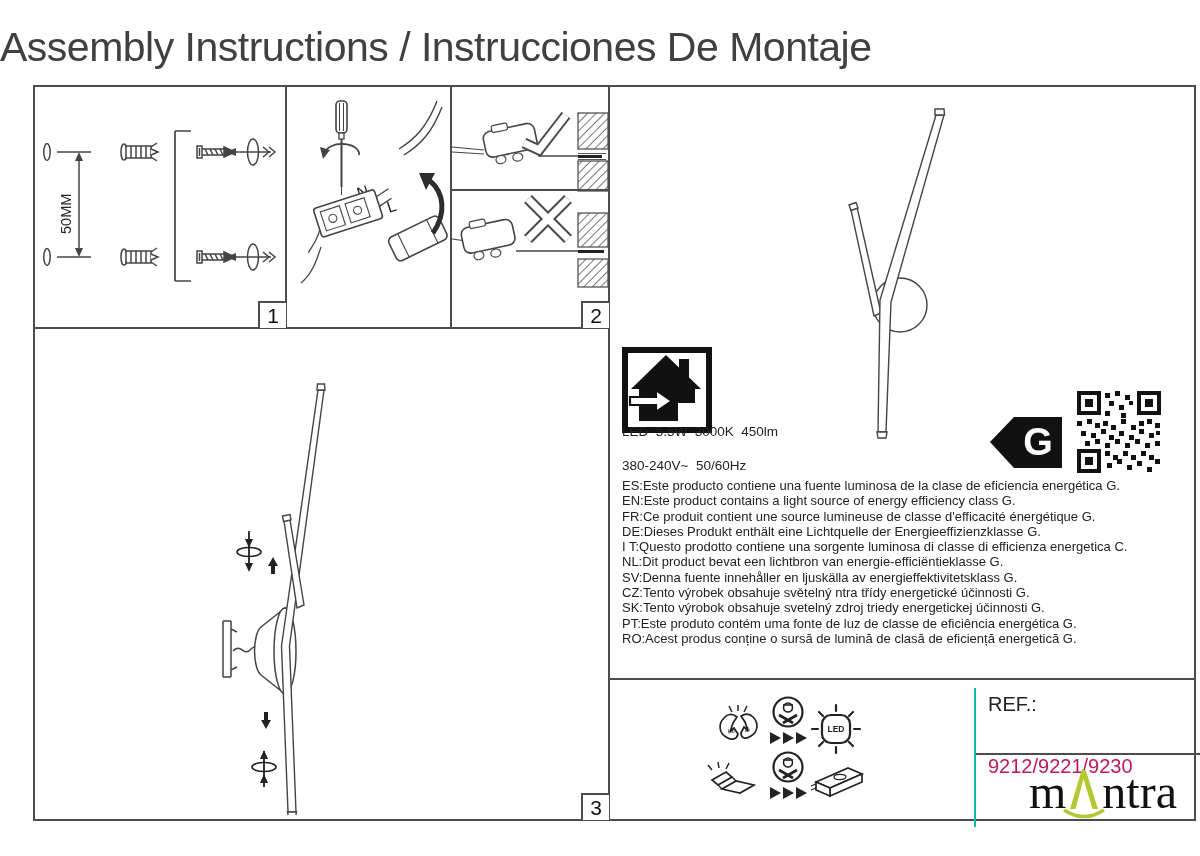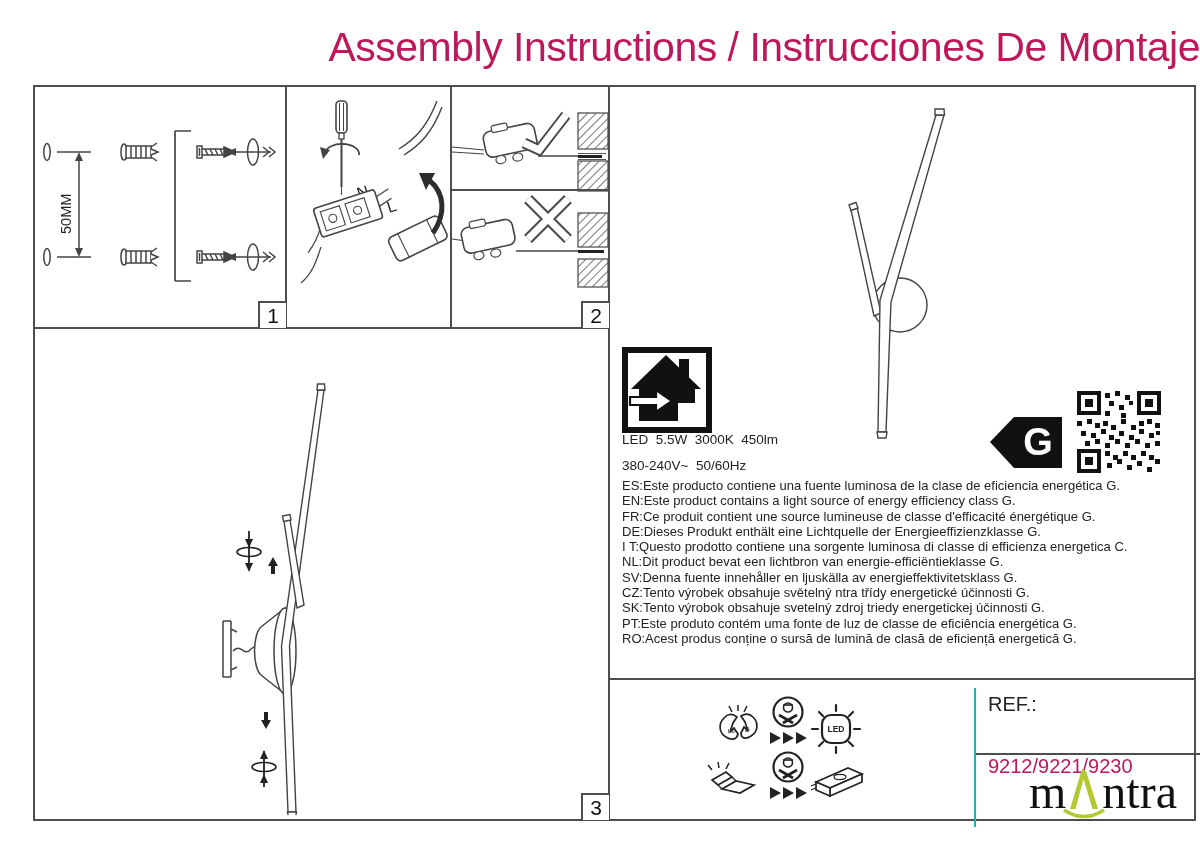--- a/index.html
+++ b/index.html
@@ -1,27 +1,27 @@
 <!DOCTYPE html>
 <html><head>
 <meta charset="utf-8">
 <style>
   html,body{margin:0;padding:0;background:#fff;}
   body{width:1200px;height:856px;position:relative;font-family:"Liberation Sans",sans-serif;color:#1c1c1c;overflow:hidden;}
-  .title{position:absolute;top:24px;left:0;width:100%;text-align:right;font-size:41px;color:#be185d;letter-spacing:-0.5px;white-space:nowrap;}
+  .title{position:absolute;top:24px;left:0;width:100%;text-align:left;font-size:41px;color:#404040;letter-spacing:-0.5px;white-space:nowrap;}
   .frame{position:absolute;left:33px;top:85px;width:1163px;height:736px;border:2px solid #4d4d4d;box-sizing:border-box;}
   .panel{position:absolute;box-sizing:border-box;}
   .p1{left:0;top:0;width:252px;height:242px;border-right:2px solid #4d4d4d;border-bottom:2px solid #4d4d4d;}
   .pmid{left:252px;top:0;width:165px;height:242px;border-right:2px solid #4d4d4d;border-bottom:2px solid #4d4d4d;}
   .p2{left:417px;top:0;width:158px;height:242px;border-right:2px solid #4d4d4d;border-bottom:2px solid #4d4d4d;}
   .p3{left:0;top:242px;width:575px;height:490px;border-right:2px solid #4d4d4d;}
   .rightPanel{left:575px;top:0;width:584px;height:732px;}
   .numBox{position:absolute;right:-1px;bottom:-1px;width:28px;height:27px;border-left:2px solid #4d4d4d;border-top:2px solid #4d4d4d;display:flex;align-items:center;justify-content:center;font-size:21px;color:#111;background:#fff;box-sizing:border-box;}
   .spec{position:absolute;left:12px;font-size:13.5px;color:#222;white-space:pre;}
-  .spec1{top:345px;text-align:right;}
+  .spec1{top:337px;text-align:right;}
   .spec2{top:371px;}
   .langs{position:absolute;left:12px;top:391px;width:560px;}
   .langs div{font-size:13px;line-height:15.3px;color:#222;white-space:nowrap;}
   .footerRow{position:absolute;left:0;top:591px;width:584px;height:141px;border-top:2px solid #4d4d4d;box-sizing:border-box;}
   .refCell{position:absolute;left:364px;top:8px;width:256px;height:139px;border-left:2px solid #14b8a6;box-sizing:border-box;}
   .refLabel{position:absolute;left:12px;top:5px;font-size:20px;color:#222;}
   .refValue{position:absolute;left:12px;top:28px;font-size:20px;color:#be185d;margin-top:39px;}
   .refDivider{position:absolute;left:0;top:65px;width:100%;height:2px;background:#4d4d4d;}
   .brand{position:absolute;left:0;top:67px;width:100%;height:72px;display:flex;align-items:center;justify-content:center;font-family:"Liberation Serif",serif;font-size:48px;color:#111;}
   .brand svg{overflow:visible;margin:0 2px;}

